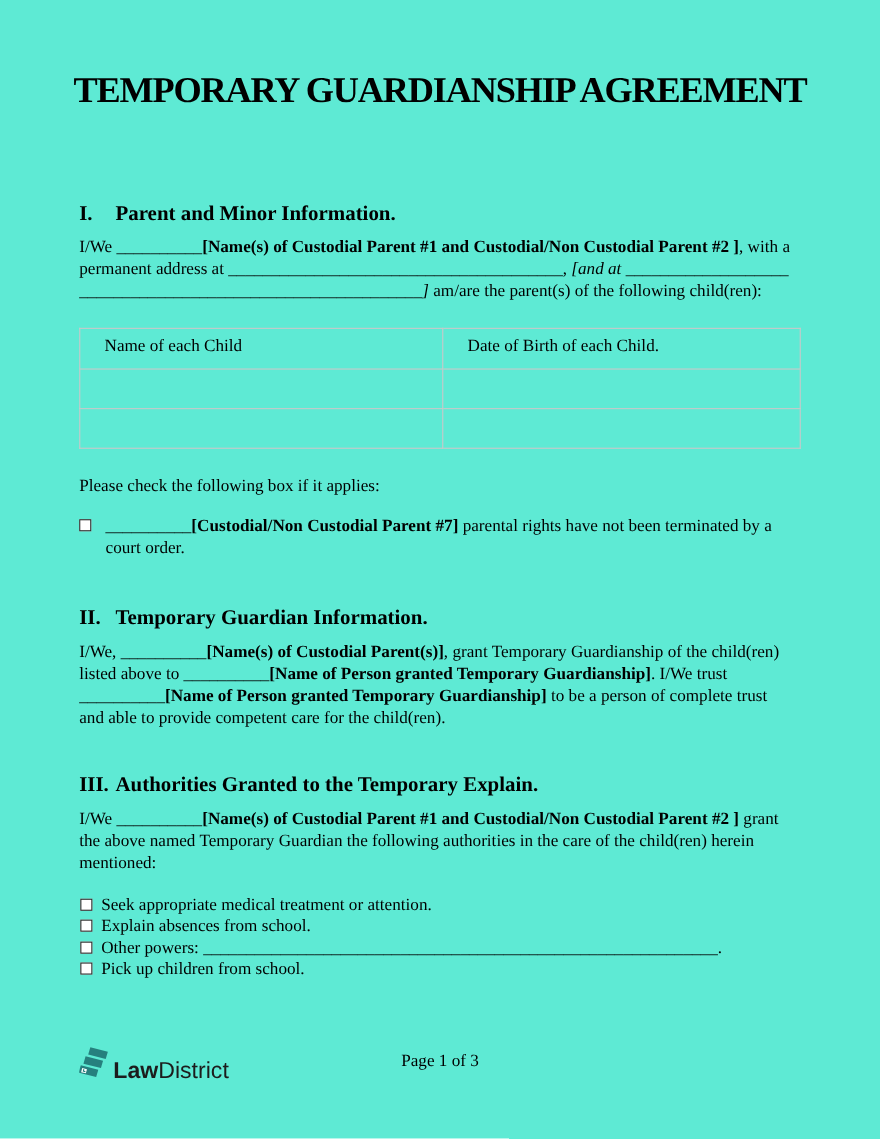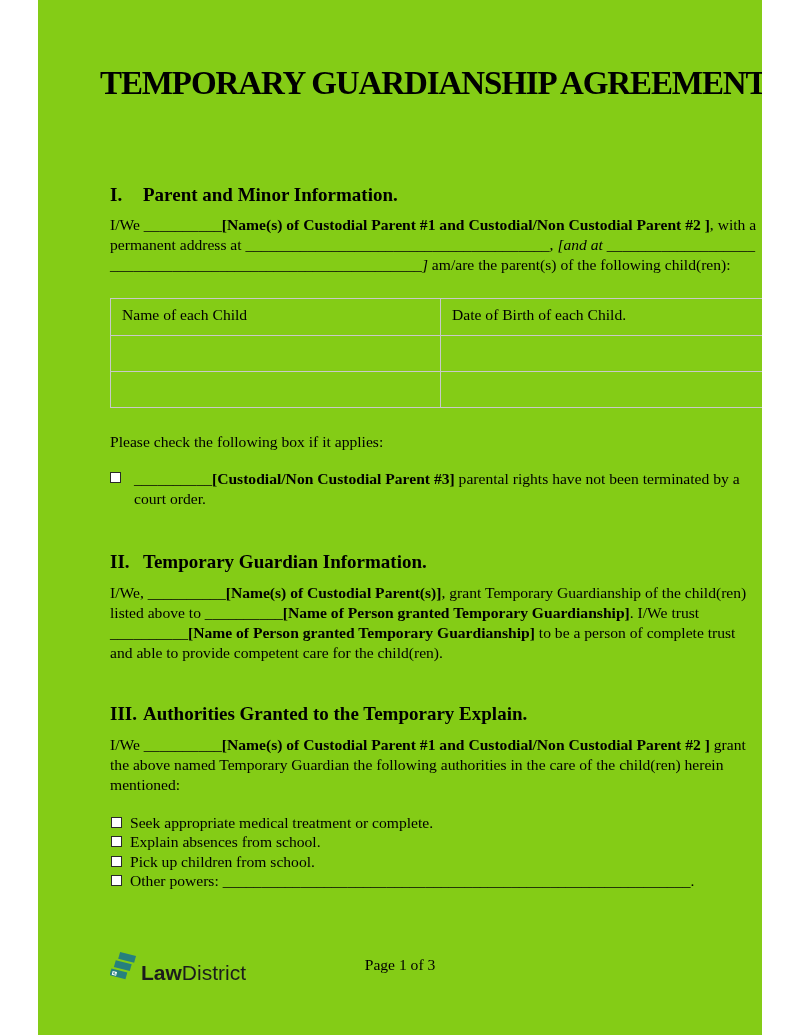--- a/index.html
+++ b/index.html
@@ -1,22 +1,22 @@
 <!DOCTYPE html>
 <html><head>
 <meta charset="utf-8">
 <style>
   html, body { margin:0; padding:0; background:#ffffff; }
   .page {
     position:relative;
-    width:724px; height:1035px;
+    width:800px; height:1035px;
     margin:0 auto;
     box-sizing:border-box;
     padding:64px 72px 0;
-    background:#84cc16;
+    background:#5eead4;
     color:#000;
     font-family:"Liberation Serif", serif;
     overflow:hidden;
   }
   .title {
     margin:0 -10px;
     font-size:33px;
     font-weight:bold;
     letter-spacing:-1.1px;
     text-align:center;
@@ -48,21 +48,21 @@
     width:656px;
     border-collapse:collapse;
     table-layout:fixed;
   }
   .children-table th, .children-table td {
     border:1px solid #c9c9c9;
     font-size:15.6px;
     font-weight:normal;
     text-align:left;
     vertical-align:top;
-    padding:7px 11px;
+    padding:7px 22px;
     box-sizing:border-box;
   }
   .children-table th { height:37px; }
   .children-table td { height:36px; }
   .col-name { width:330px; }
 
   #check-prompt { margin-top:24px; }
 
   .checkbox {
     display:inline-block;
@@ -144,36 +144,36 @@
         <td></td>
         <td></td>
       </tr>
     </tbody>
   </table>
 
   <p class="para" id="check-prompt">Please check the following box if it applies:</p>
 
   <div class="check-item">
     <span class="checkbox"></span>
-    <span class="para"><span class="r">__________</span><span class="rb">[Custodial/Non Custodial Parent #3]</span><span class="r"> parental rights have not been terminated by a</span><br><span class="r">court order.</span></span>
+    <span class="para"><span class="r">__________</span><span class="rb">[Custodial/Non Custodial Parent #7]</span><span class="r"> parental rights have not been terminated by a</span><br><span class="r">court order.</span></span>
   </div>
 
   <h2 class="sec-head" id="head2"><span class="sec-num">II.</span><span>Temporary Guardian Information.</span></h2>
 
   <p class="para" id="para2"><span class="r">I/We, __________</span><span class="rb">[Name(s) of Custodial Parent(s)]</span><span class="r">, grant Temporary Guardianship of the child(ren)</span><br><span class="r">listed above to __________</span><span class="rb">[Name of Person granted Temporary Guardianship]</span><span class="r">. I/We trust</span><br><span class="r">__________</span><span class="rb">[Name of Person granted Temporary Guardianship]</span><span class="r"> to be a person of complete trust</span><br><span class="r">and able to provide competent care for the child(ren).</span></p>
 
   <h2 class="sec-head" id="head3"><span class="sec-num">III.</span><span>Authorities Granted to the Temporary Explain.</span></h2>
 
   <p class="para" id="para3"><span class="r">I/We __________</span><span class="rb">[Name(s) of Custodial Parent #1 and Custodial/Non Custodial Parent #2 ]</span><span class="r"> grant</span><br><span class="r">the above named Temporary Guardian the following authorities in the care of the child(ren) herein</span><br><span class="r">mentioned:</span></p>
 
   <div class="auth-list">
-      <div class="auth-item"><span class="checkbox"></span><span>Seek appropriate medical treatment or complete.</span></div>
+      <div class="auth-item"><span class="checkbox"></span><span>Seek appropriate medical treatment or attention.</span></div>
       <div class="auth-item"><span class="checkbox"></span><span>Explain absences from school.</span></div>
+      <div class="auth-item"><span class="checkbox"></span><span>Other powers: ____________________________________________________________.</span></div>
       <div class="auth-item"><span class="checkbox"></span><span>Pick up children from school.</span></div>
-      <div class="auth-item"><span class="checkbox"></span><span>Other powers: ____________________________________________________________.</span></div>
     </div>
 
   <div class="footer">
     <span class="brand">
       <span class="brand-icon">
         <svg width="27" height="29" viewBox="0 0 28 30" aria-hidden="true">
           <g fill="#26807e">
             <path d="M10.5,1 L27,5.2 L25,12.2 L8.5,8 Z"></path>
             <path d="M6,9.5 L22.5,13.7 L20.5,20.7 L4,16.5 Z"></path>
             <path d="M1.5,18 L18,22.2 L16,29.2 L-0.5,25 Z"></path>

